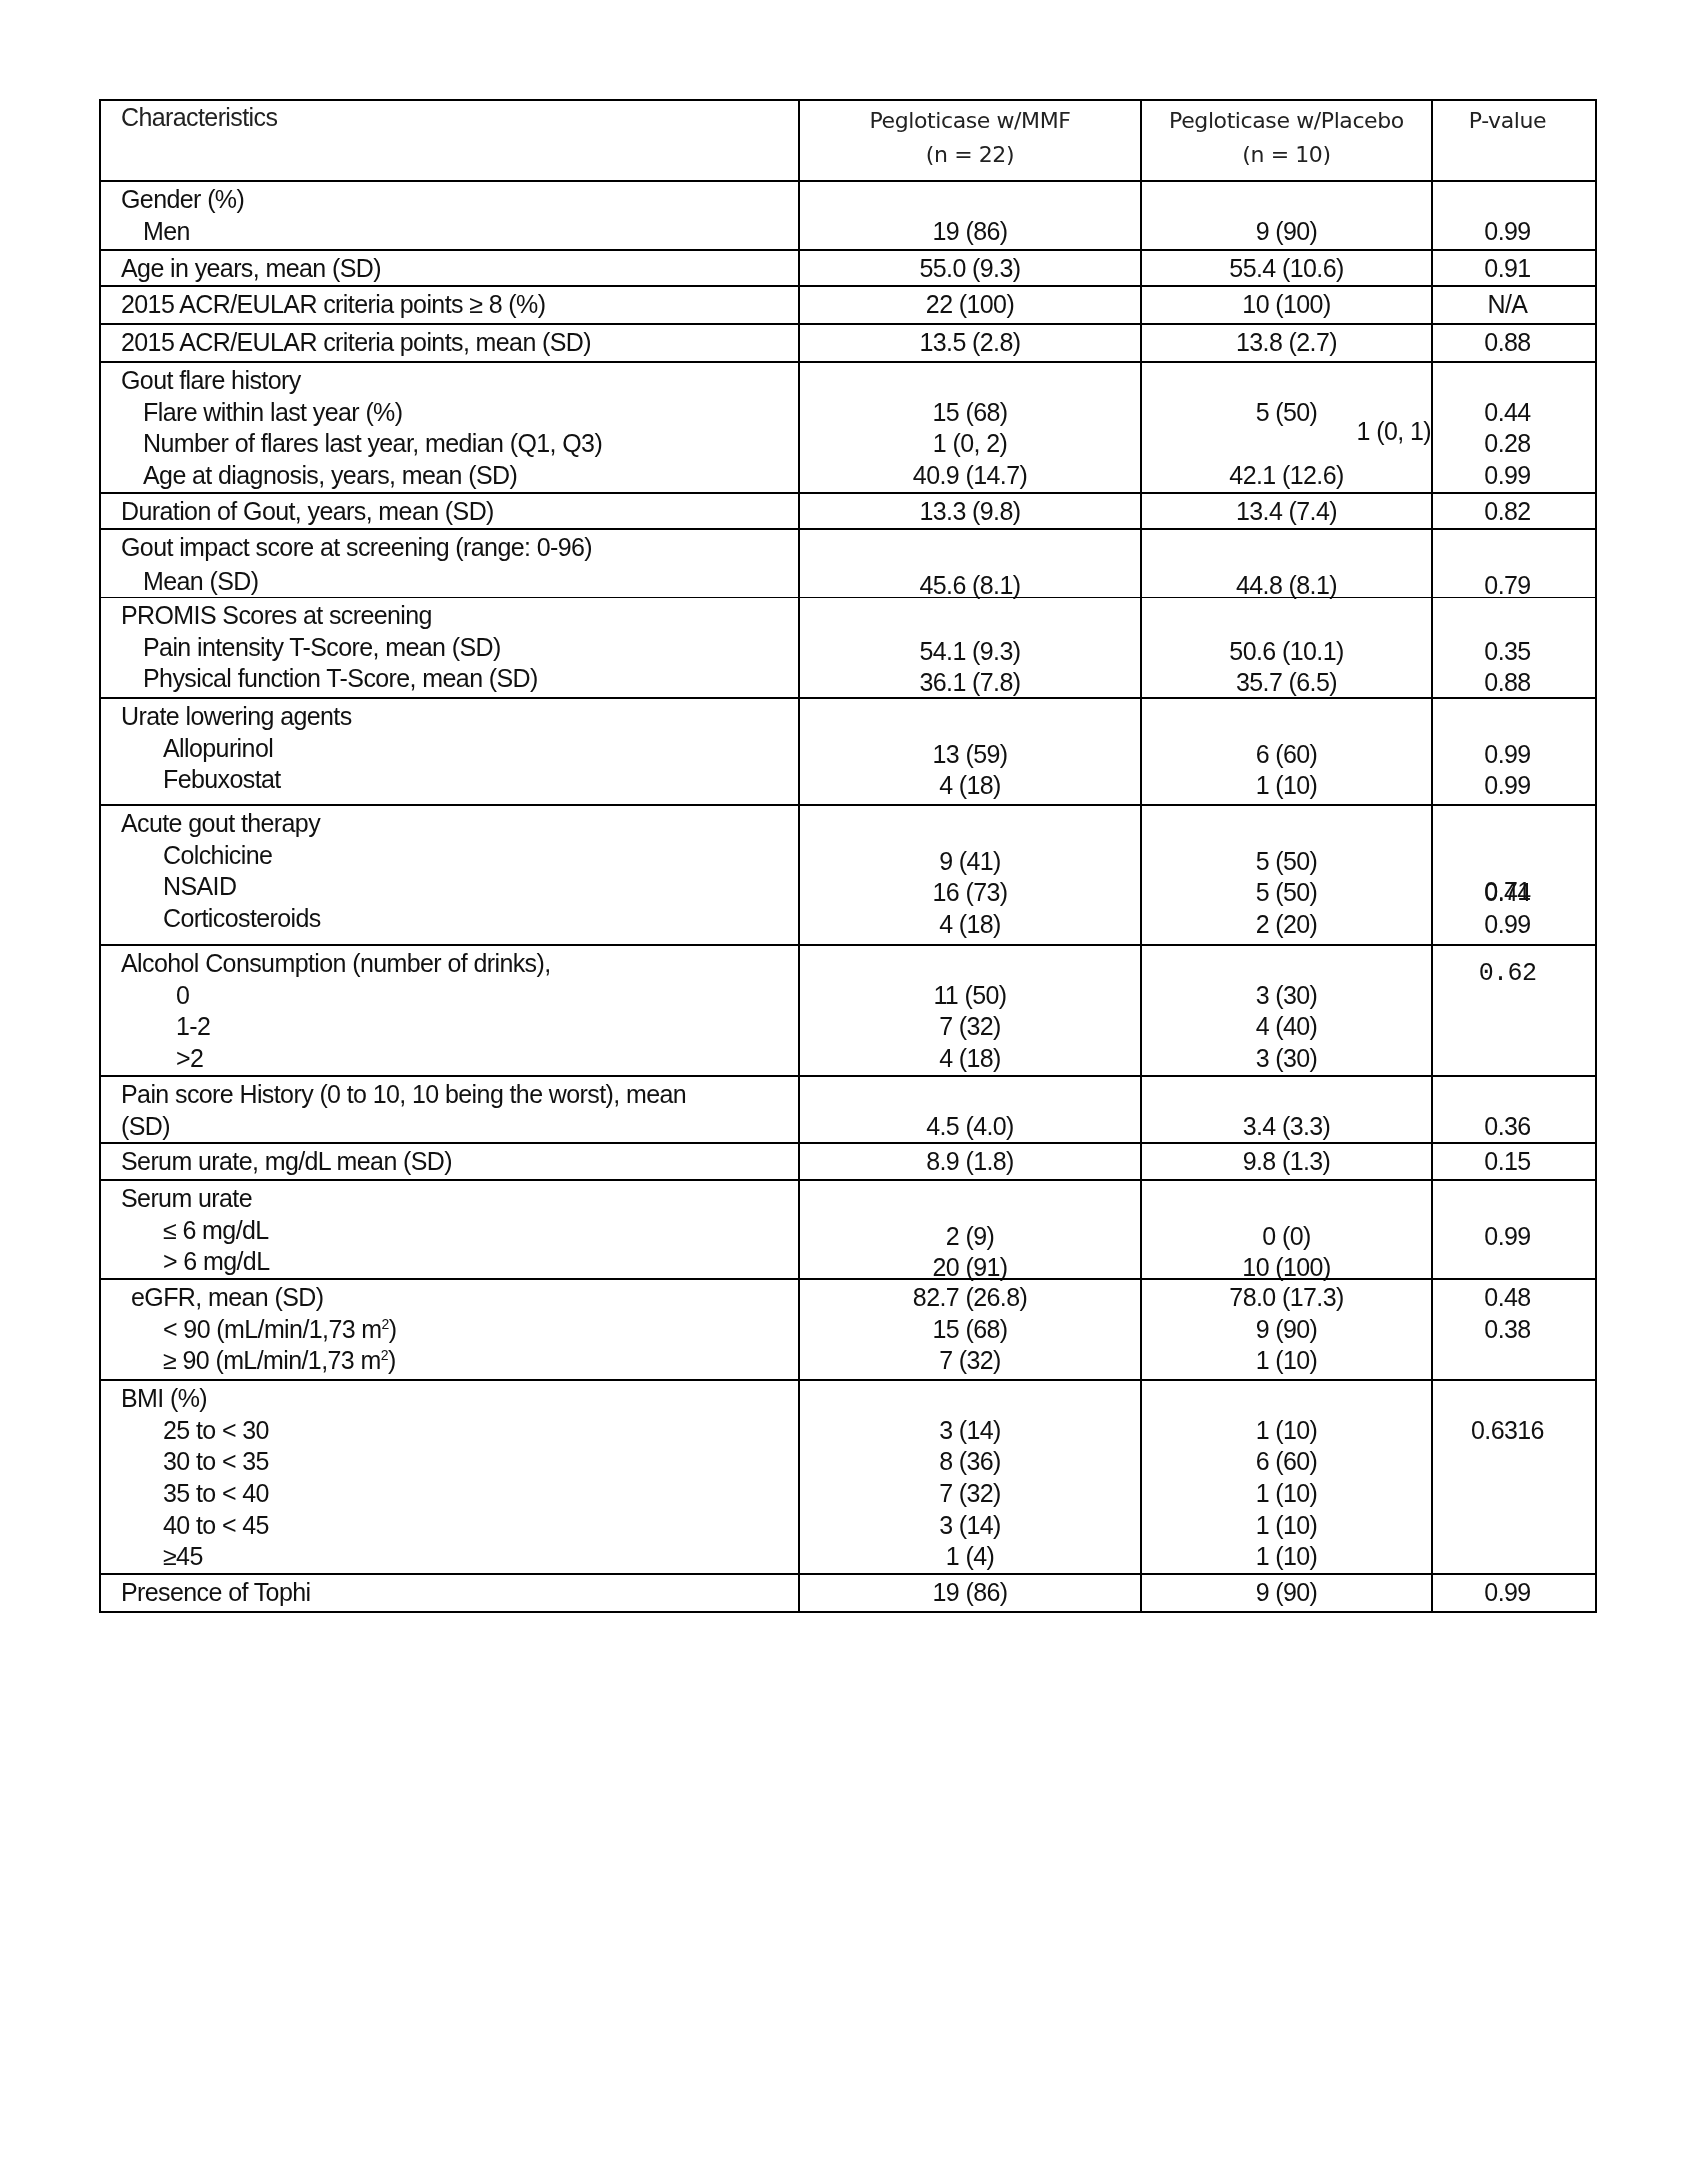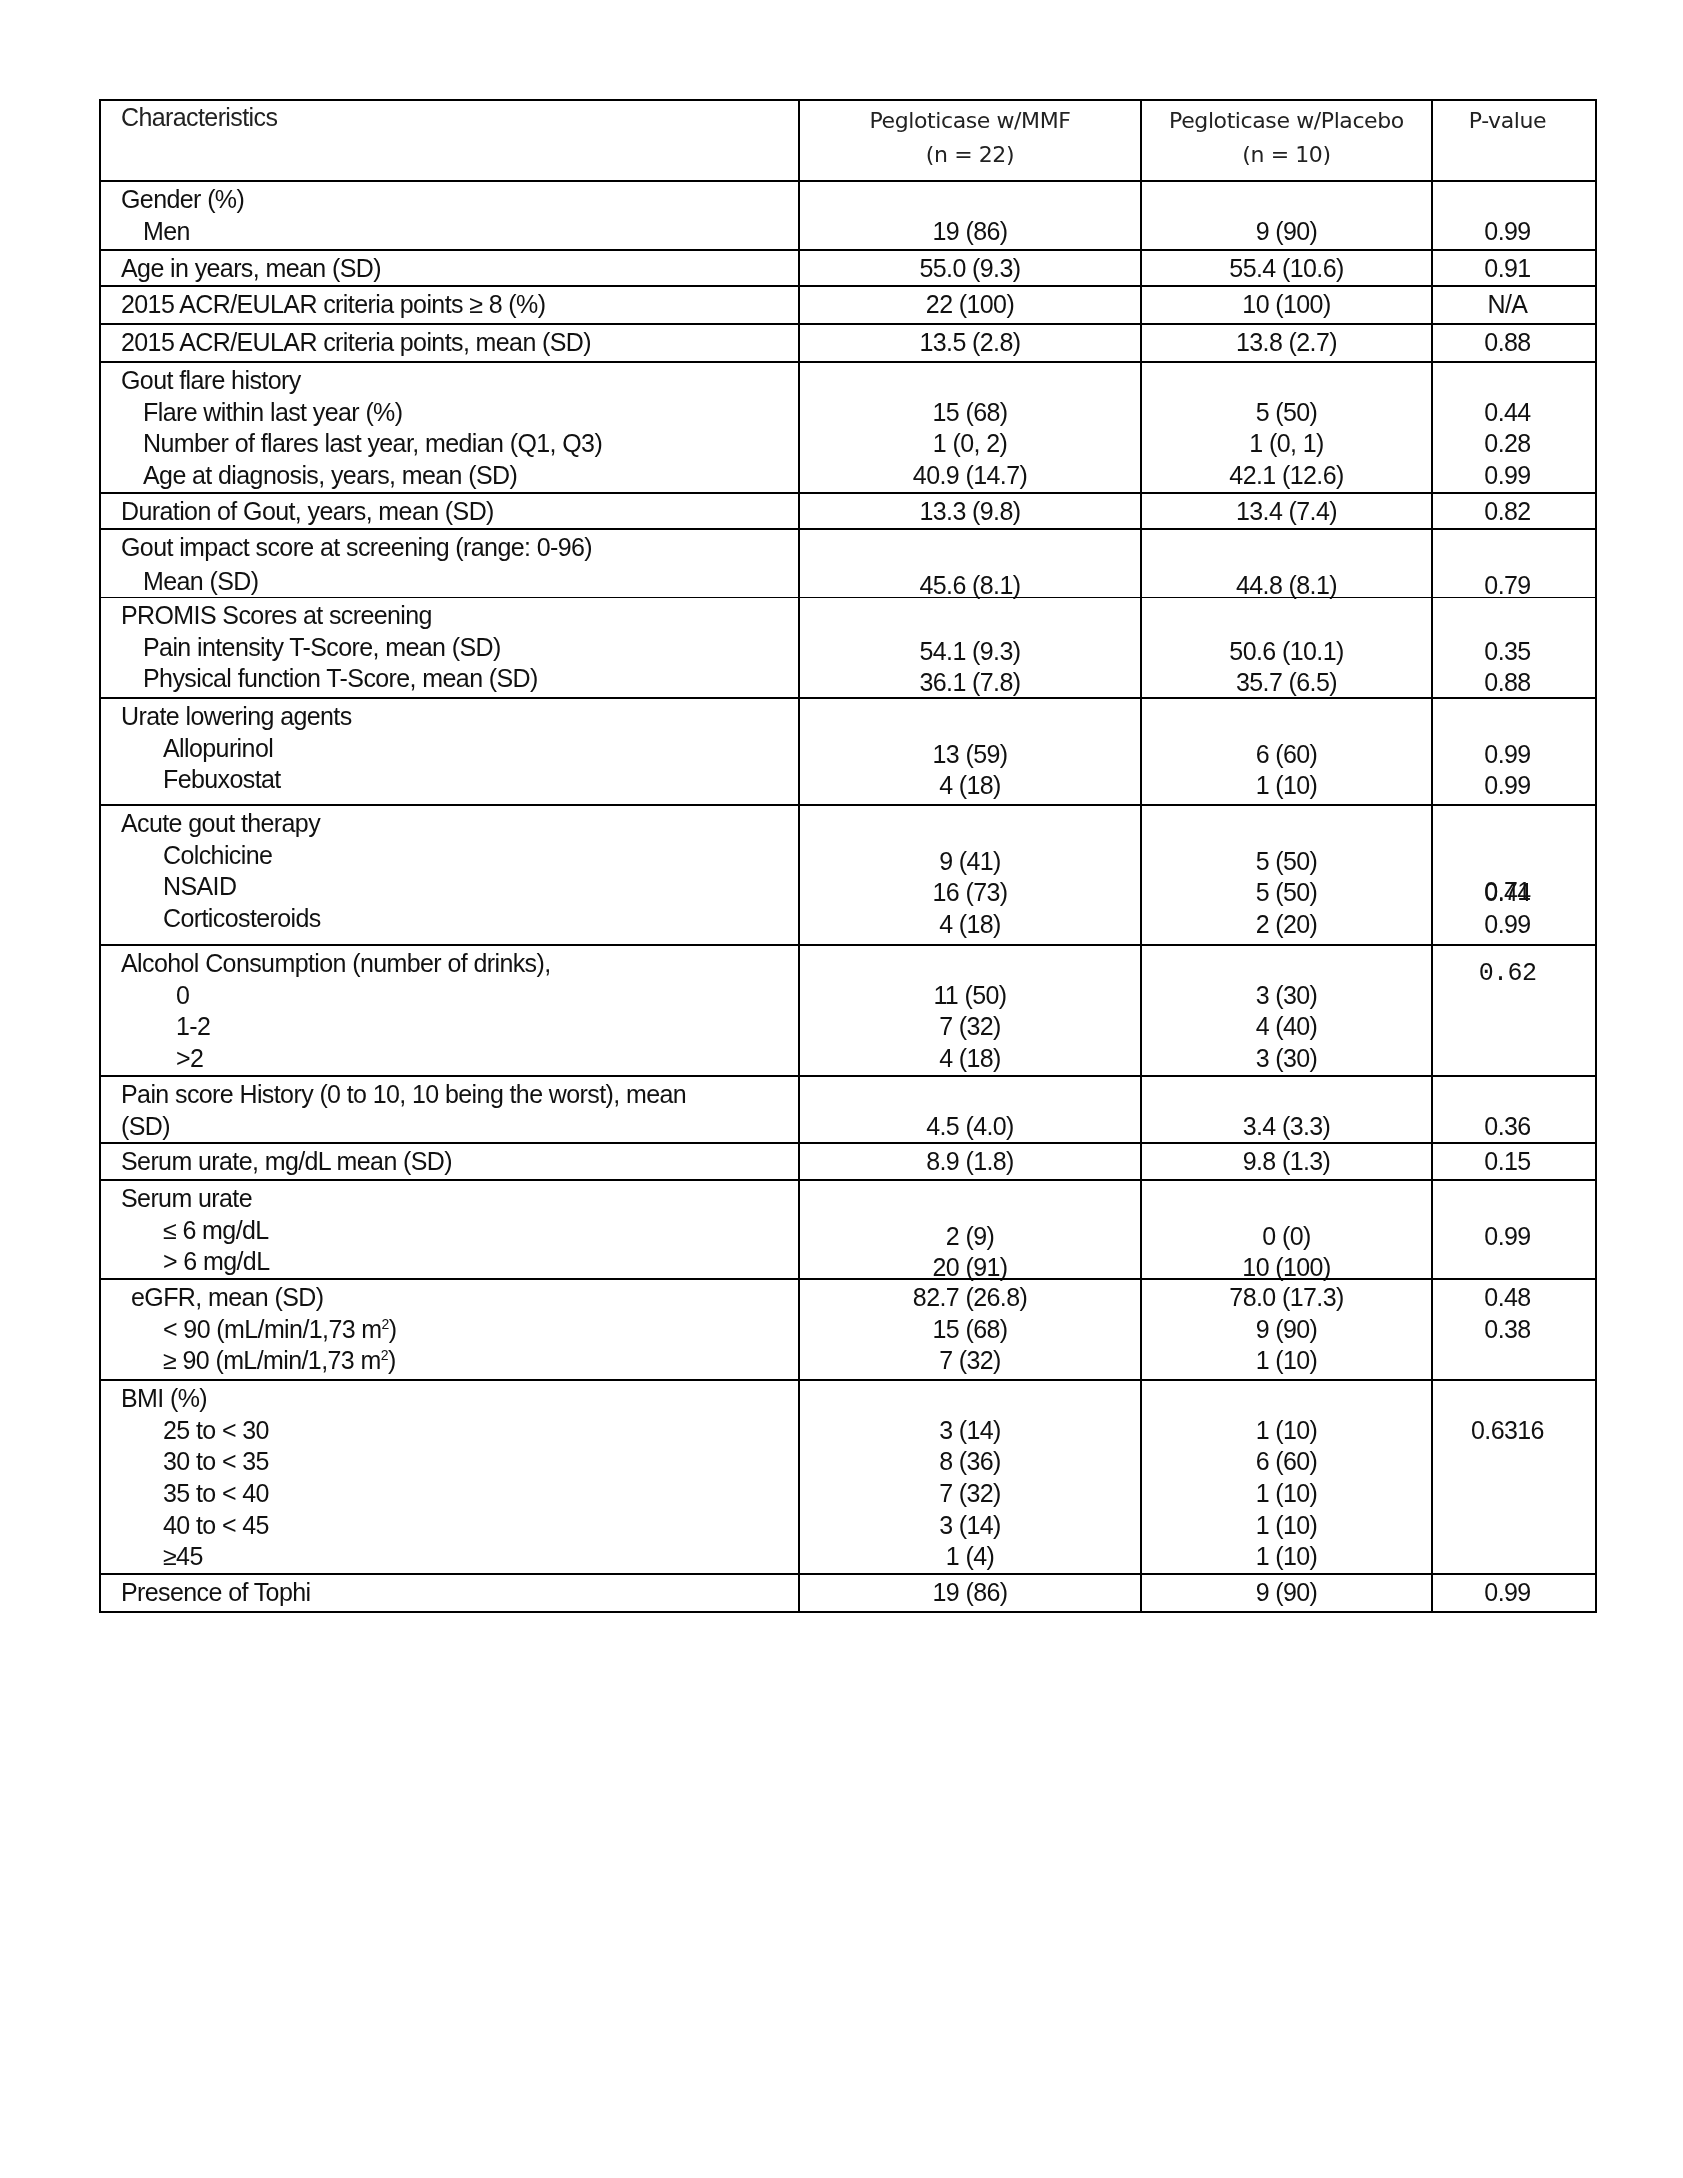--- a/index.html
+++ b/index.html
@@ -114,21 +114,21 @@
           <div class="line ind1" style="top: 64px;"><span>Number of flares last year, median (Q1, Q3)</span></div>
           <div class="line ind1" style="top: 96px;"><span>Age at diagnosis, years, mean (SD)</span></div>
         </div>
         <div class="cell c1">
           <div class="line" style="top: 33px;">15 (68)</div>
           <div class="line" style="top: 64px;">1 (0, 2)</div>
           <div class="line" style="top: 96px;">40.9 (14.7)</div>
         </div>
         <div class="cell c2">
           <div class="line" style="top: 33px;">5 (50)</div>
-          <div class="line" style="top: 64px;">1 (0, 1)</div>
+          <div class="line" style="top: 52px; text-align: right;">1 (0, 1)</div>
           <div class="line" style="top: 96px;">42.1 (12.6)</div>
         </div>
         <div class="cell c3">
           <div class="line" style="top: 33px;">0.44</div>
           <div class="line" style="top: 64px;">0.28</div>
           <div class="line" style="top: 96px;">0.99</div>
         </div>
       </div>
       <div class="row" style="height: 36px;">
         <div class="cell c0">

